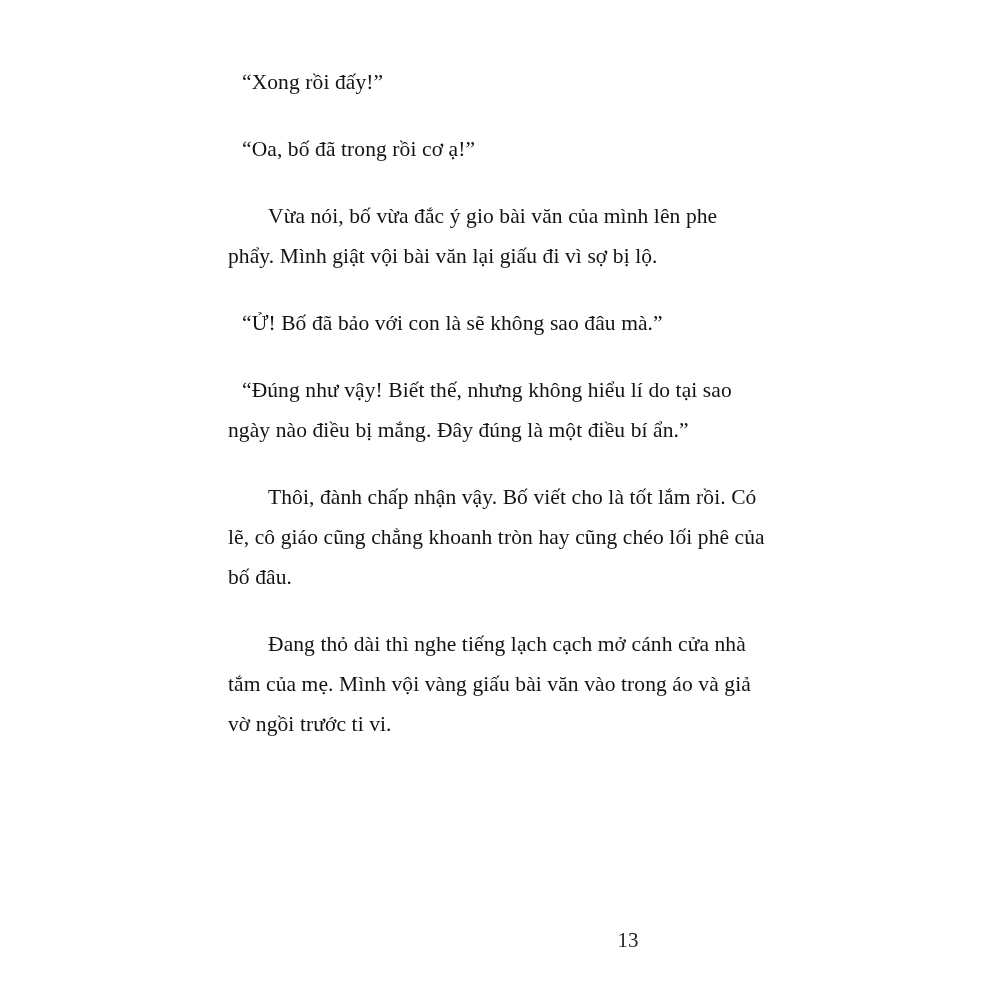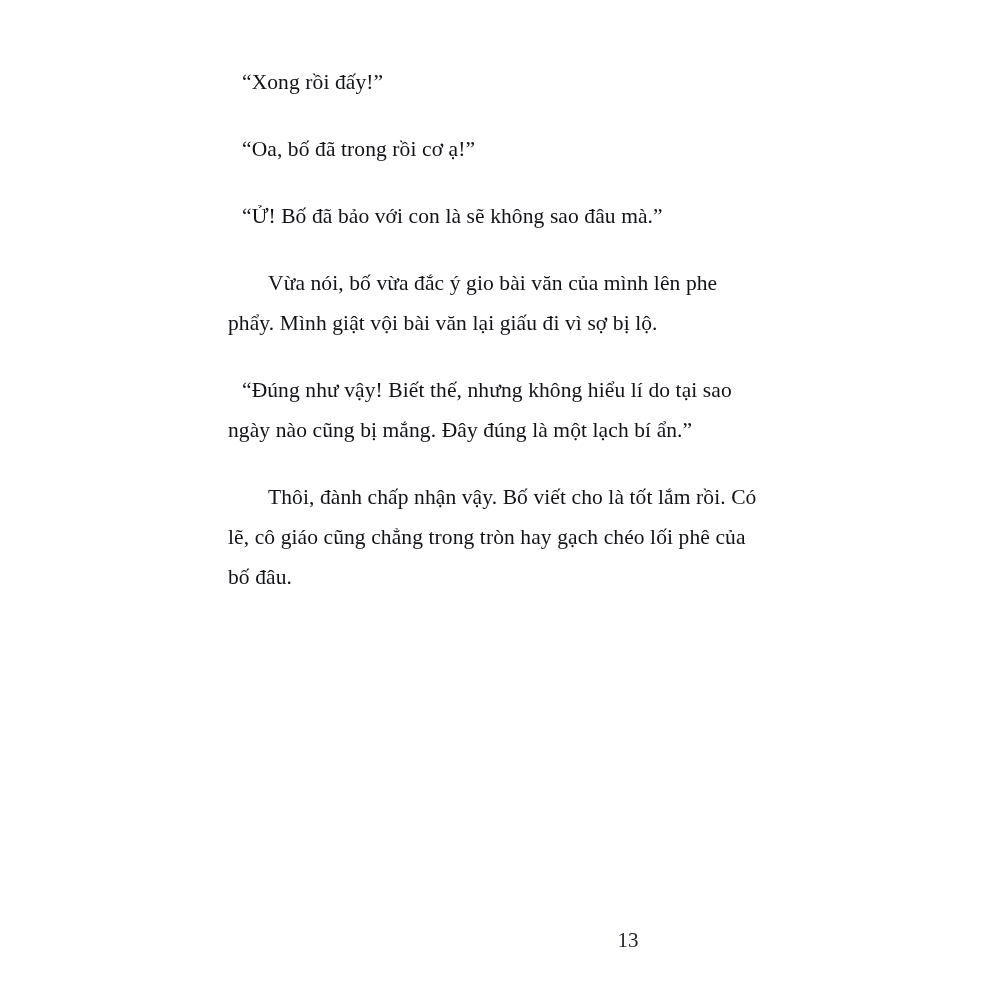--- a/index.html
+++ b/index.html
@@ -57,21 +57,22 @@
   }
 </style>
 </head>
 <body>
 
 <div class="page">
 
   <div class="text-column">
     <p class="para quote">“Xong rồi đấy!”</p>
     <p class="para quote">“Oa, bố đã trong rồi cơ ạ!”</p>
+    <p class="para indent">Vừa nói, bố vừa đắc ý gio bài văn của mình lên phe phẩy. Mình giật vội bài văn lại giấu đi vì sợ bị lộ.</p>
     <p class="para quote">“Ử! Bố đã bảo với con là sẽ không sao đâu mà.”</p>
-    <p class="para indent">Vừa nói, bố vừa đắc ý gio bài văn của mình lên phe phẩy. Mình giật vội bài văn lại giấu đi vì sợ bị lộ.</p>
-    <p class="para quote">“Đúng như vậy! Biết thế, nhưng không hiểu lí do tại sao ngày nào cũng bị mắng. Đây đúng là một lạch bí ẩn.”</p>
-    <p class="para indent">Thôi, đành chấp nhận vậy. Bố viết cho là tốt lắm rồi. Có lẽ, cô giáo cũng chẳng trong tròn hay gạch chéo lối phê của bố đâu.</p>
+    <p class="para quote">“Đúng như vậy! Biết thế, nhưng không hiểu lí do tại sao ngày nào điều bị mắng. Đây đúng là một điều bí ẩn.”</p>
+    <p class="para indent">Thôi, đành chấp nhận vậy. Bố viết cho là tốt lắm rồi. Có lẽ, cô giáo cũng chẳng khoanh tròn hay cũng chéo lối phê của bố đâu.</p>
+    <p class="para indent">Đang thỏ dài thì nghe tiếng lạch cạch mở cánh cửa nhà tắm của mẹ. Mình vội vàng giấu bài văn vào trong áo và giả vờ ngồi trước ti vi.</p>
   </div>
 
   <div class="page-number">13</div>
 
 </div>
 
 </body></html>

